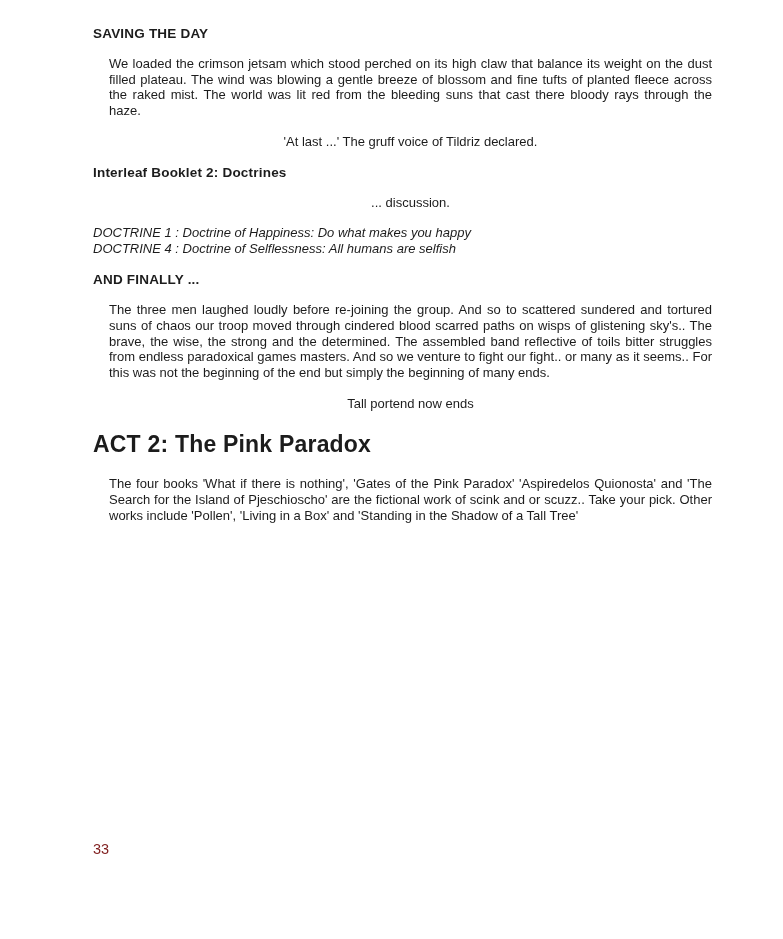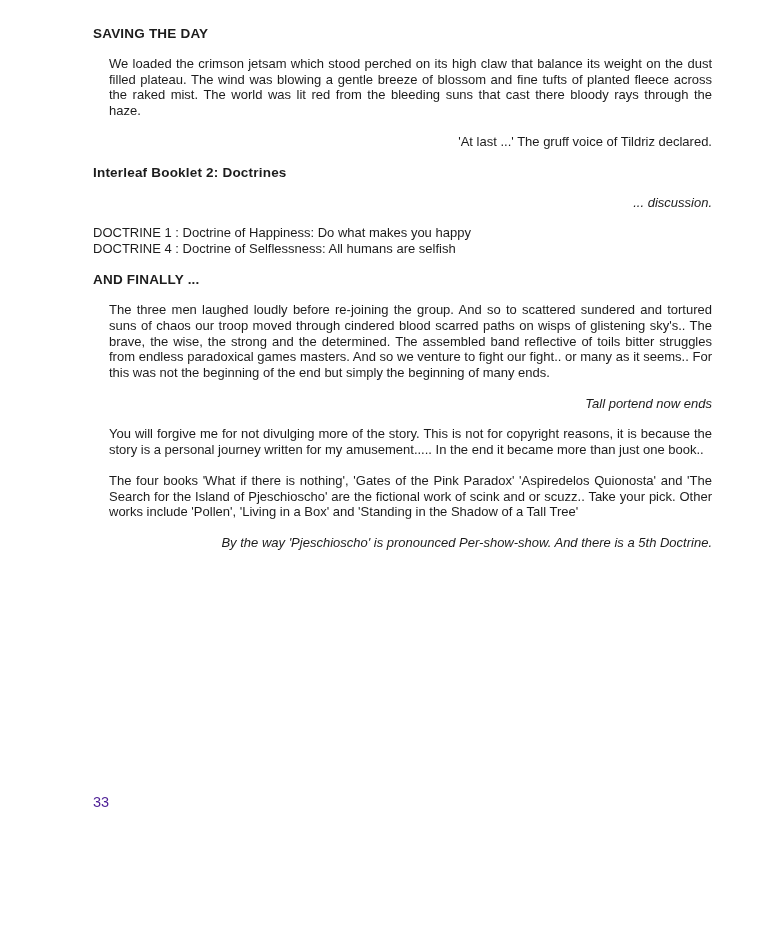--- a/index.html
+++ b/index.html
@@ -23,51 +23,51 @@
     background: #ffffff;
     box-sizing: border-box;
     padding: 26px 55px 0 93px;
   }
   .para {
     font-size: 13px;
     line-height: 15.7px;
     text-align: justify;
     margin: 15px 16px;
   }
-  .para.left { text-align: right; }
+  .para.left { text-align: center; }
   .h-small {
     font-size: 13.5px;
     font-weight: bold;
     margin: 15px 0;
     letter-spacing: 0.2px;
   }
   .h-small.first { margin-top: 0; }
   .italic {
-    font-style: italic;
   }
   .doctrines {
     margin: 15px 0;
   }
   .doctrine-line {
     font-size: 13px;
     line-height: 16px;
+    font-style: italic;
     text-align: left;
   }
   .title-large {
     font-size: 23px;
     font-weight: bold;
     margin: 20px 0 18px 0;
     letter-spacing: 0.2px;
   }
   .page-number {
     position: absolute;
-    top: 794px;
+    top: 841px;
     left: 93px;
     font-size: 14.5px;
-    color: #4c1d95;
+    color: #7f1d1d;
   }
 </style>
 </head>
 <body>
 
 <div class="page">
 
   <div class="h-small first">SAVING THE DAY</div>
 
   <div class="para">We loaded the crimson jetsam which stood perched on its high claw that balance its weight on the dust filled plateau. The wind was blowing a gentle breeze of blossom and fine tufts of planted fleece across the raked mist. The world was lit red from the bleeding suns that cast there bloody rays through the haze.</div>
@@ -83,23 +83,22 @@
     <div class="doctrine-line">DOCTRINE 4 : Doctrine of Selflessness: All humans are selfish</div>
   </div>
 
 
   <div class="h-small">AND FINALLY ...</div>
 
   <div class="para">The three men laughed loudly before re-joining the group. And so to scattered sundered and tortured suns of chaos our troop moved through cindered blood scarred paths on wisps of glistening sky's.. The brave, the wise, the strong and the determined. The assembled band reflective of toils bitter struggles from endless paradoxical games masters. And so we venture to fight our fight.. or many as it seems.. For this was not the beginning of the end but simply the beginning of many ends.</div>
 
   <div class="para left italic">Tall portend now ends</div>
 
+  <div class="title-large">ACT 2: The Pink Paradox</div>
 
 
-  <div class="para">You will forgive me for not divulging more of the story. This is not for copyright reasons, it is because the story is a personal journey written for my amusement..... In the end it became more than just one book..</div>
 
   <div class="para">The four books 'What if there is nothing', 'Gates of the Pink Paradox' 'Aspiredelos Quionosta' and 'The Search for the Island of Pjeschioscho' are the fictional work of scink and or scuzz.. Take your pick. Other works include 'Pollen', 'Living in a Box' and 'Standing in the Shadow of a Tall Tree'</div>
 
-  <div class="para left italic">By the way 'Pjeschioscho' is pronounced Per-show-show. And there is a 5th Doctrine.</div>
 
   <div class="page-number">33</div>
 
 </div>
 
 </body></html>

